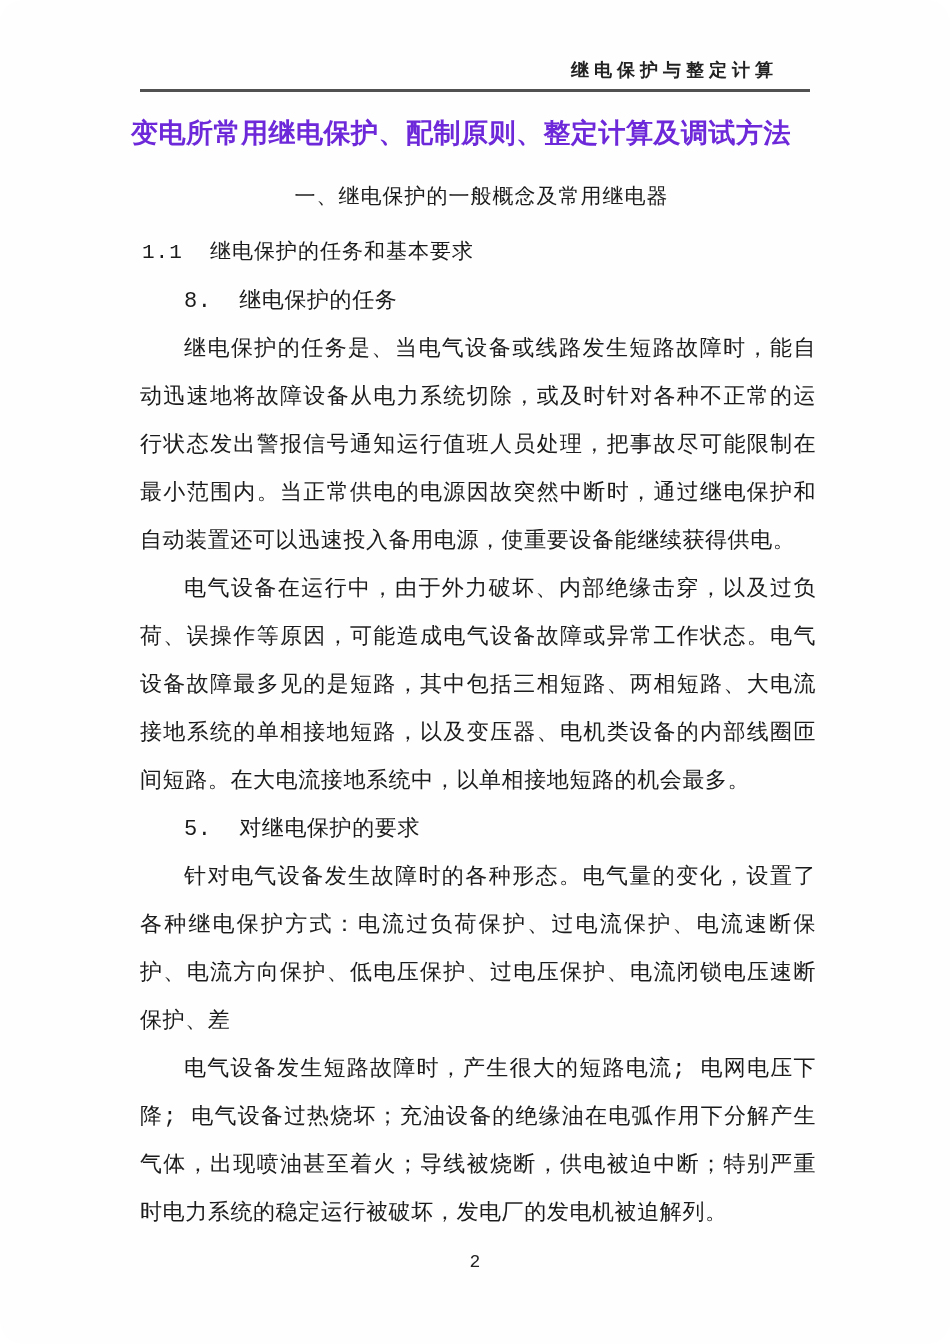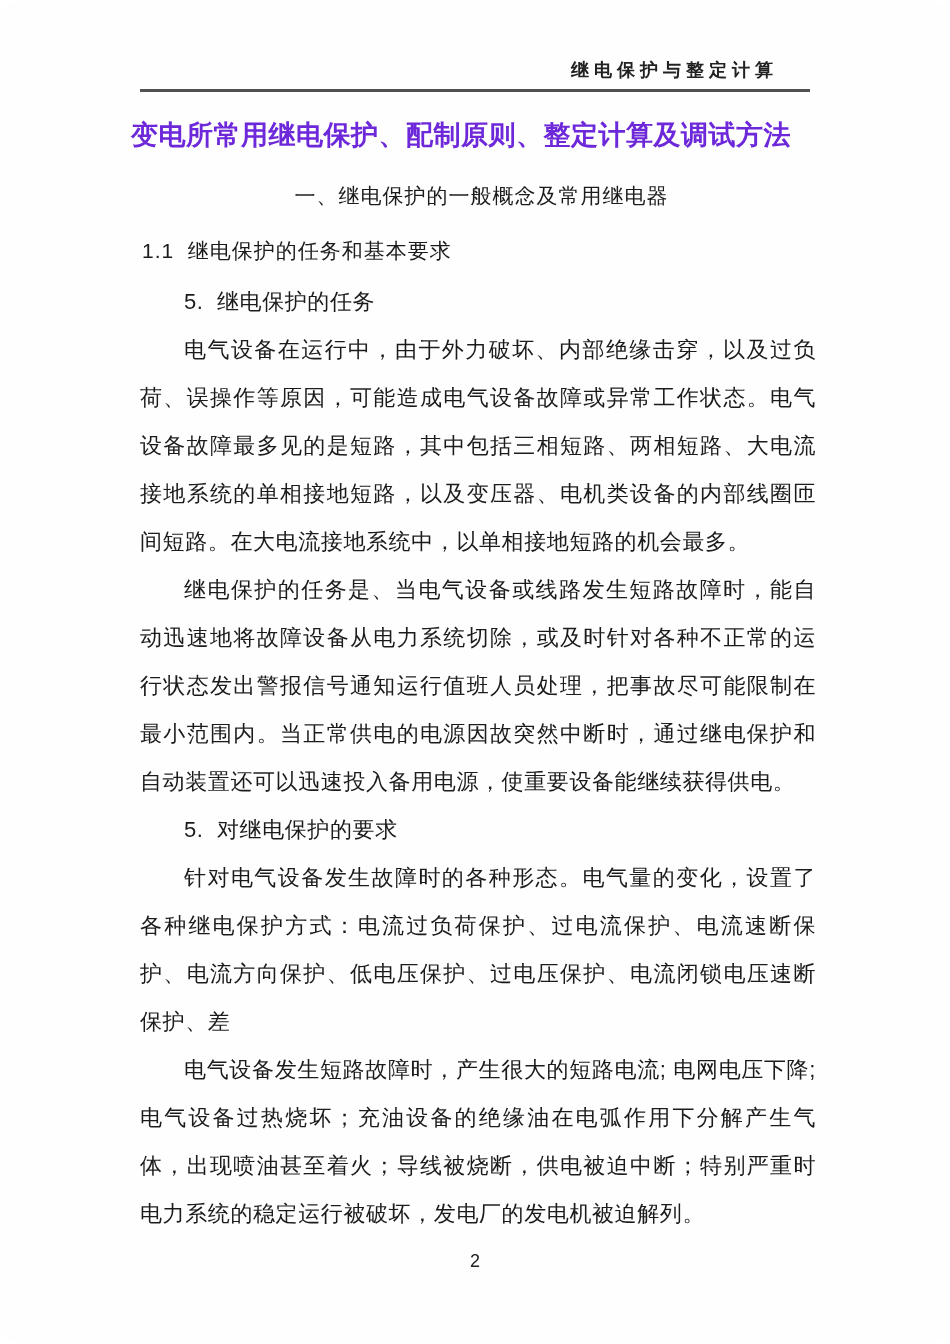--- a/index.html
+++ b/index.html
@@ -4,21 +4,21 @@
 <style>
   * { box-sizing: border-box; }
   html, body { margin: 0; padding: 0; background: #ffffff; }
   .page {
     position: relative;
     width: 950px;
     height: 1344px;
     margin: 0 auto;
     background: #fefefe;
     color: #1b1b1b;
-    font-family: Liberation Sans, sans-serif;
+    font-family: Liberation Mono, monospace;
     overflow: hidden;
     border-radius: 23px;
   }
   .running-header {
     margin: 58px 140px 0 140px;
     border-bottom: 3px solid #515151;
     text-align: right;
     padding: 0 32px 7px 0;
     font-size: 18px;
     font-weight: bold;
@@ -80,23 +80,23 @@
     <span>继电保护与整定计算</span>
   </div>
 
   <h1 class="doc-title">变电所常用继电保护、配制原则、整定计算及调试方法</h1>
 
   <div class="section-heading">一、继电保护的一般概念及常用继电器</div>
 
   <div class="subsection-heading">1.1  继电保护的任务和基本要求</div>
 
   <div class="body-text">
-    <p class="numbered-heading">5.  继电保护的任务</p>
+    <p class="numbered-heading">8.  继电保护的任务</p>
+    <p>继电保护的任务是、当电气设备或线路发生短路故障时，能自动迅速地将故障设备从电力系统切除，或及时针对各种不正常的运行状态发出警报信号通知运行值班人员处理，把事故尽可能限制在最小范围内。当正常供电的电源因故突然中断时，通过继电保护和自动装置还可以迅速投入备用电源，使重要设备能继续获得供电。</p>
     <p>电气设备在运行中，由于外力破坏、内部绝缘击穿，以及过负荷、误操作等原因，可能造成电气设备故障或异常工作状态。电气设备故障最多见的是短路，其中包括三相短路、两相短路、大电流接地系统的单相接地短路，以及变压器、电机类设备的内部线圈匝间短路。在大电流接地系统中，以单相接地短路的机会最多。</p>
-    <p>继电保护的任务是、当电气设备或线路发生短路故障时，能自动迅速地将故障设备从电力系统切除，或及时针对各种不正常的运行状态发出警报信号通知运行值班人员处理，把事故尽可能限制在最小范围内。当正常供电的电源因故突然中断时，通过继电保护和自动装置还可以迅速投入备用电源，使重要设备能继续获得供电。</p>
     <p class="numbered-heading">5.  对继电保护的要求</p>
     <p>针对电气设备发生故障时的各种形态。电气量的变化，设置了各种继电保护方式：电流过负荷保护、过电流保护、电流速断保护、电流方向保护、低电压保护、过电压保护、电流闭锁电压速断保护、差</p>
     <p>电气设备发生短路故障时，产生很大的短路电流; 电网电压下降; 电气设备过热烧坏；充油设备的绝缘油在电弧作用下分解产生气体，出现喷油甚至着火；导线被烧断，供电被迫中断；特别严重时电力系统的稳定运行被破坏，发电厂的发电机被迫解列。</p>
   </div>
 
   <div class="page-number">2</div>
 
 </div>
 
 </body></html>

